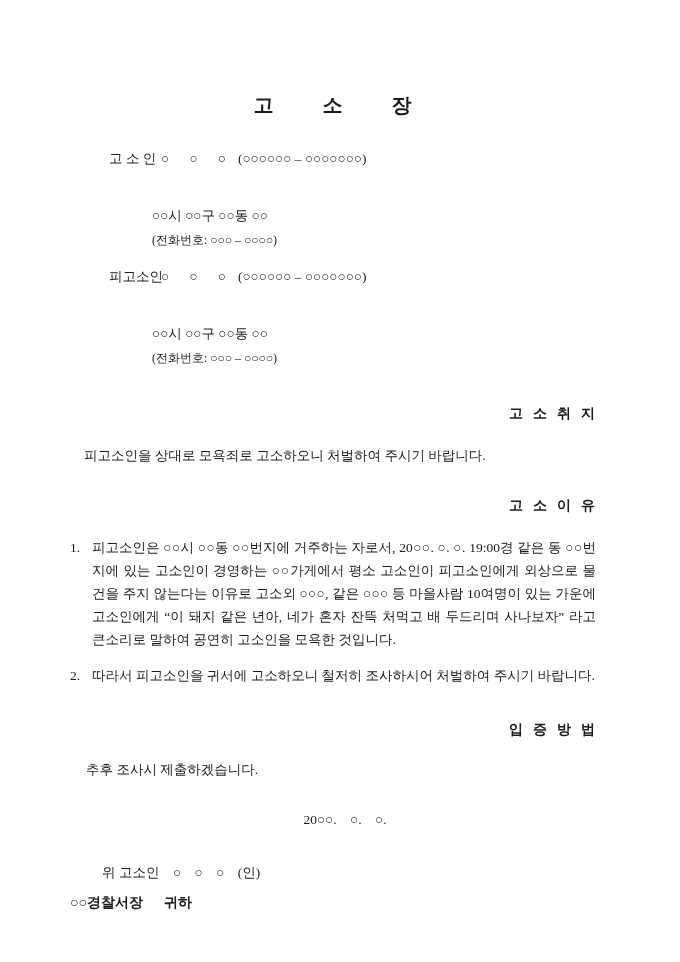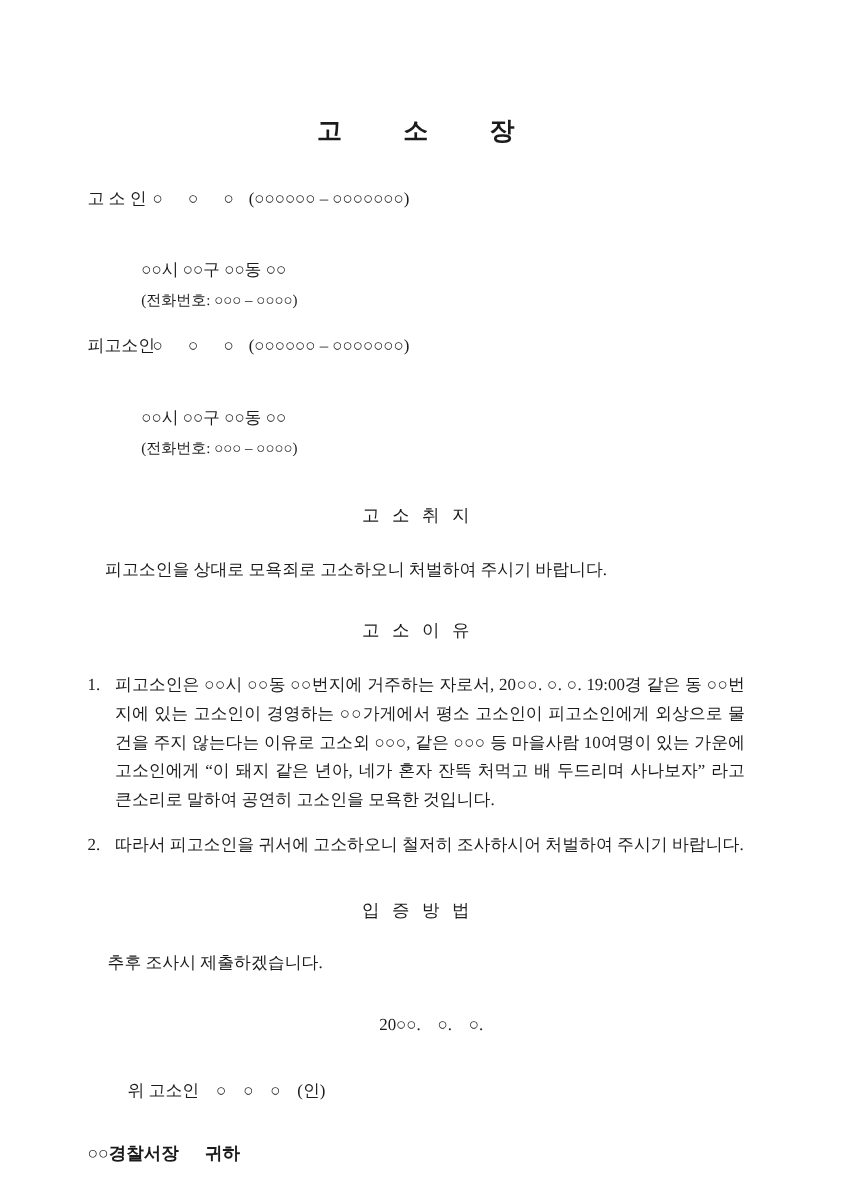--- a/index.html
+++ b/index.html
@@ -32,20 +32,21 @@
   }
   .party {
     display: flex;
     margin-bottom: 13px;
     line-height: 24px;
   }
   .party-role {
     width: 43px;
     flex: 0 0 43px;
     white-space: pre;
+    margin-left: 39px;
   }
   .party-info {
     flex: 1;
   }
   .party-name-line {
     white-space: pre;
     padding-left: 9px;
   }
   .party-reg-no {
     margin-left: 12px;
@@ -54,22 +55,22 @@
     white-space: pre;
     margin-top: 33px;
   }
   .party-phone {
     white-space: pre;
     font-size: 12px;
   }
   .section-heading {
     margin: 0;
     font-size: 14px;
-    font-weight: normal;
-    text-align: center;
+    font-weight: bold;
+    text-align: right;
     white-space: pre;
     letter-spacing: 1px;
   }
   .heading-purpose { margin-top: 32px; }
   .heading-reason  { margin-top: 27px; }
   .heading-evidence{ margin-top: 31px; }
   .purpose-body {
     margin: 19px 0 0 0;
     padding-left: 14px;
   }
@@ -95,21 +96,21 @@
     text-align: center;
     padding-left: 24px;
     white-space: pre;
   }
   .signer-line {
     margin-top: 30px;
     padding-left: 32px;
     white-space: pre;
   }
   .recipient-line {
-    margin-top: 28px;
+    margin-top: 7px;
     font-size: 14px;
     font-weight: bold;
     white-space: pre;
   }
 </style>
 </head>
 <body>
 
 <div class="page">
 

